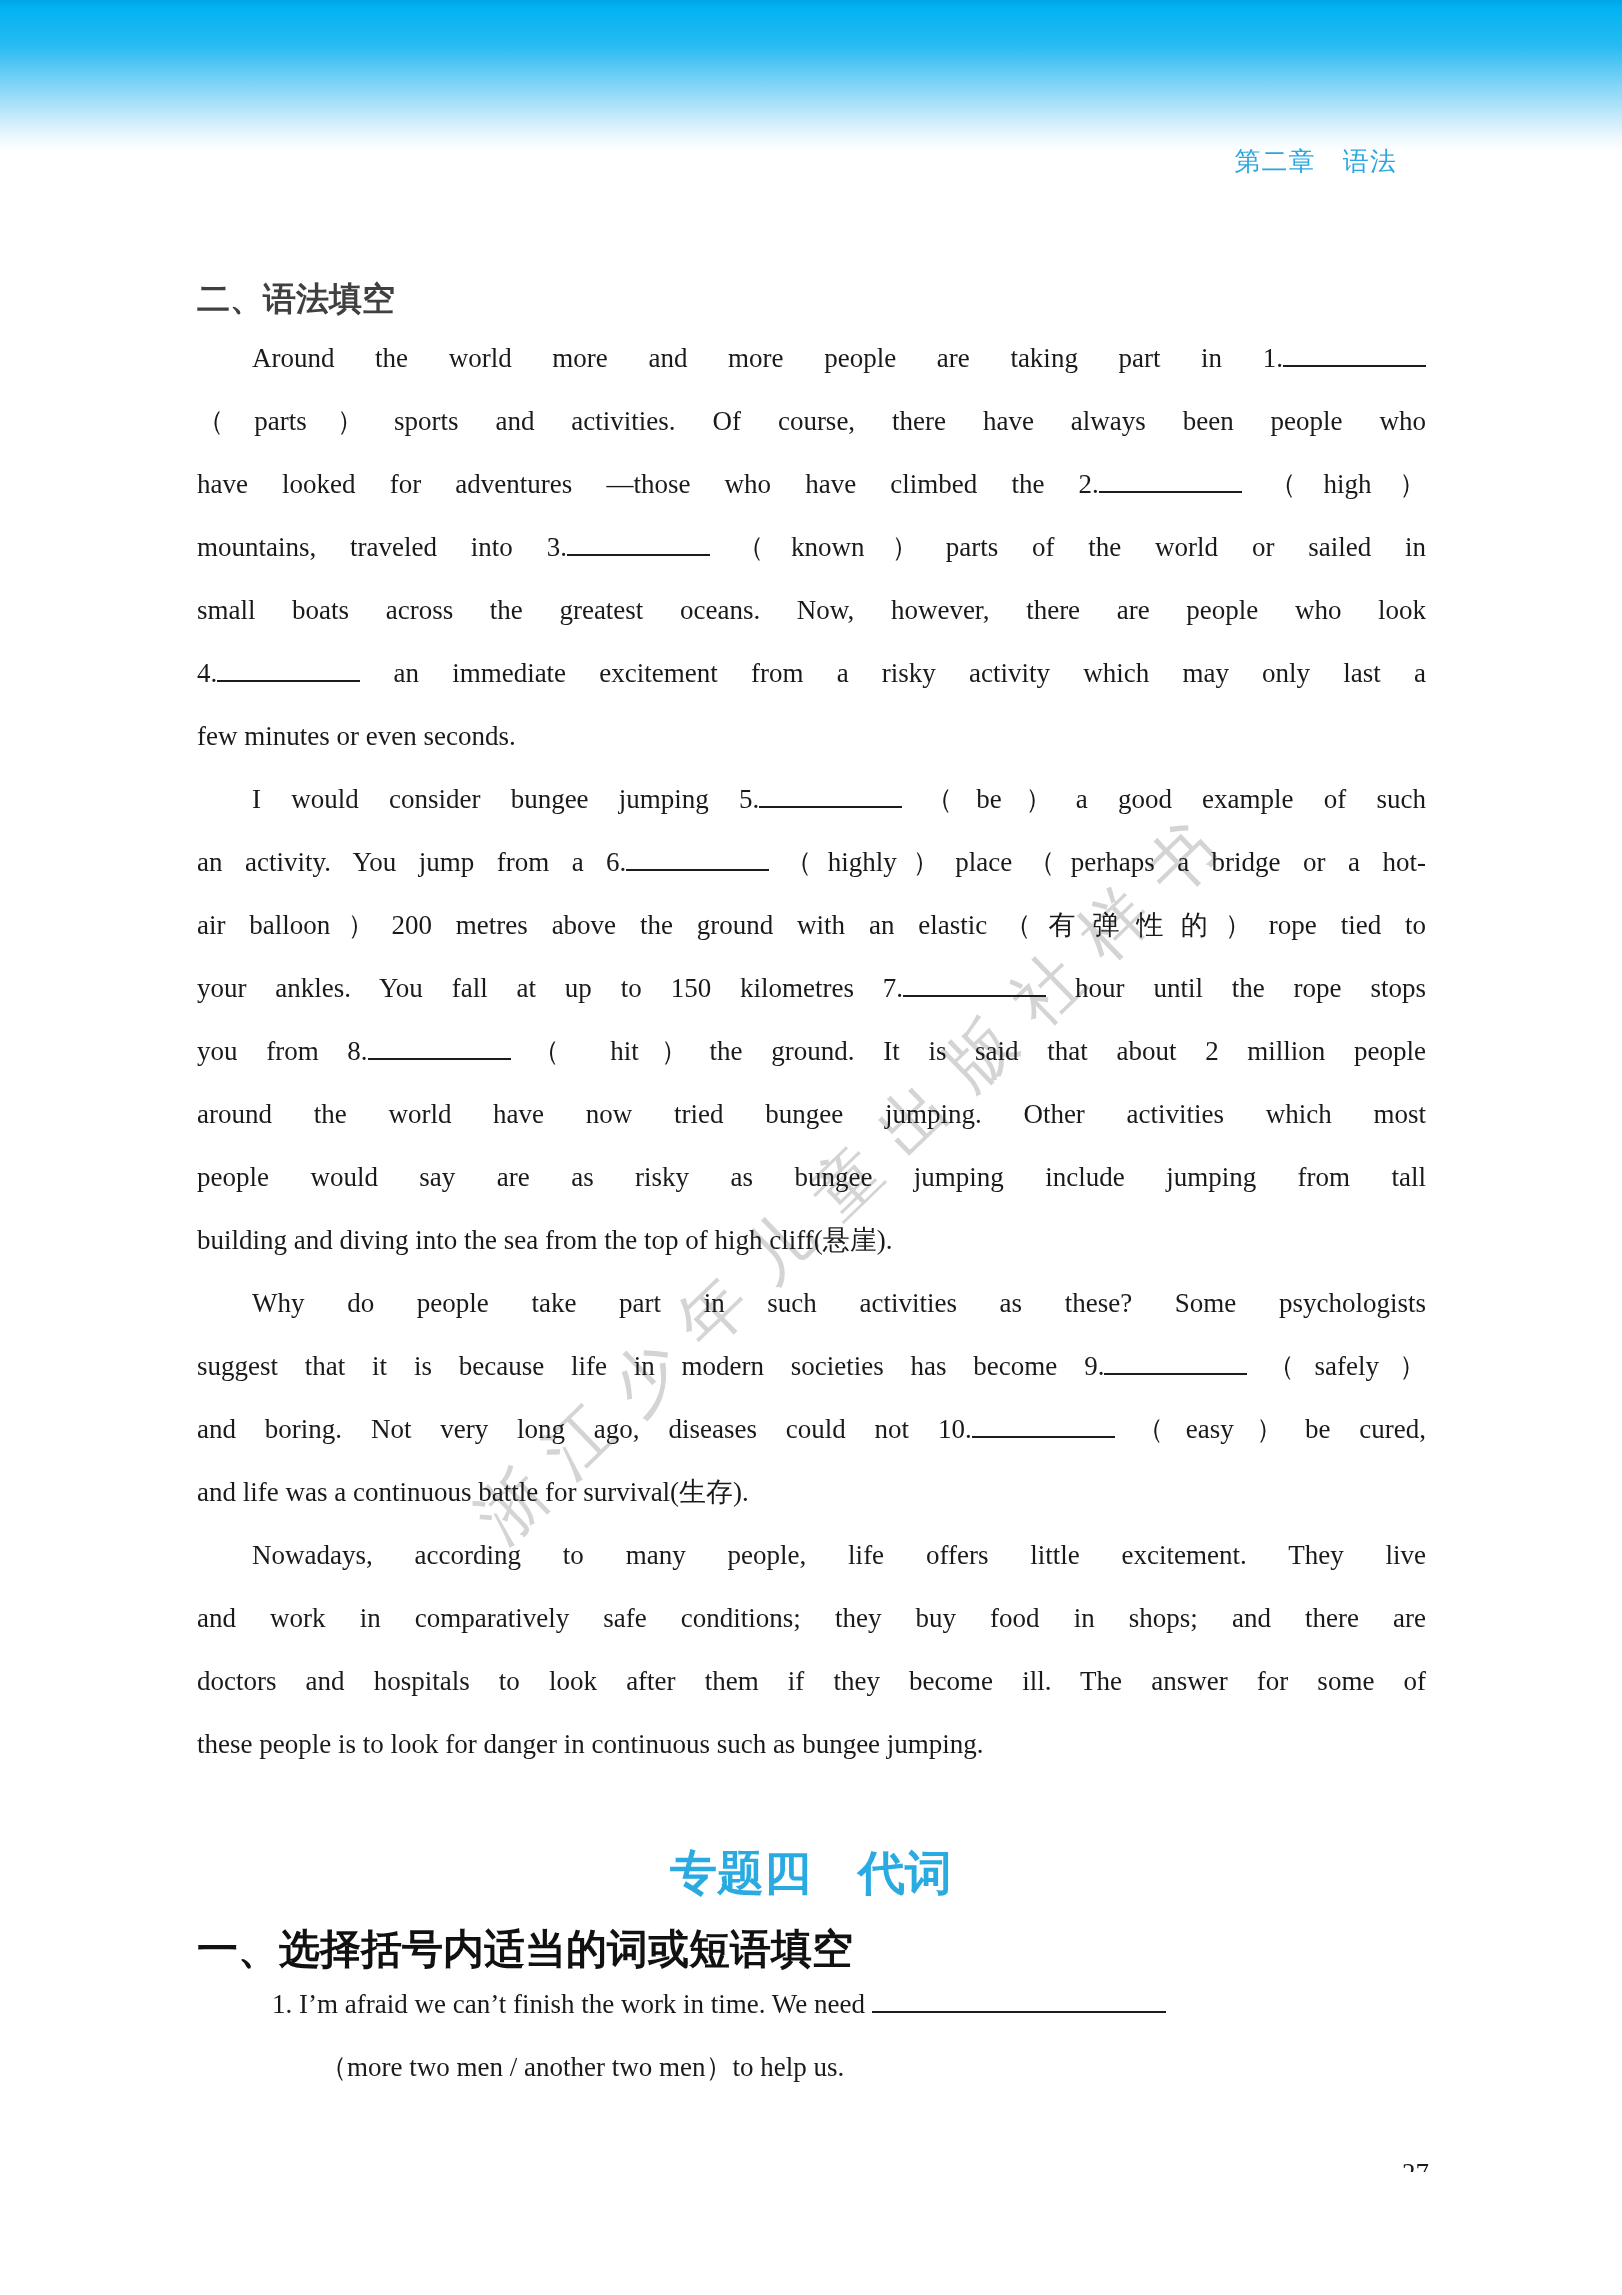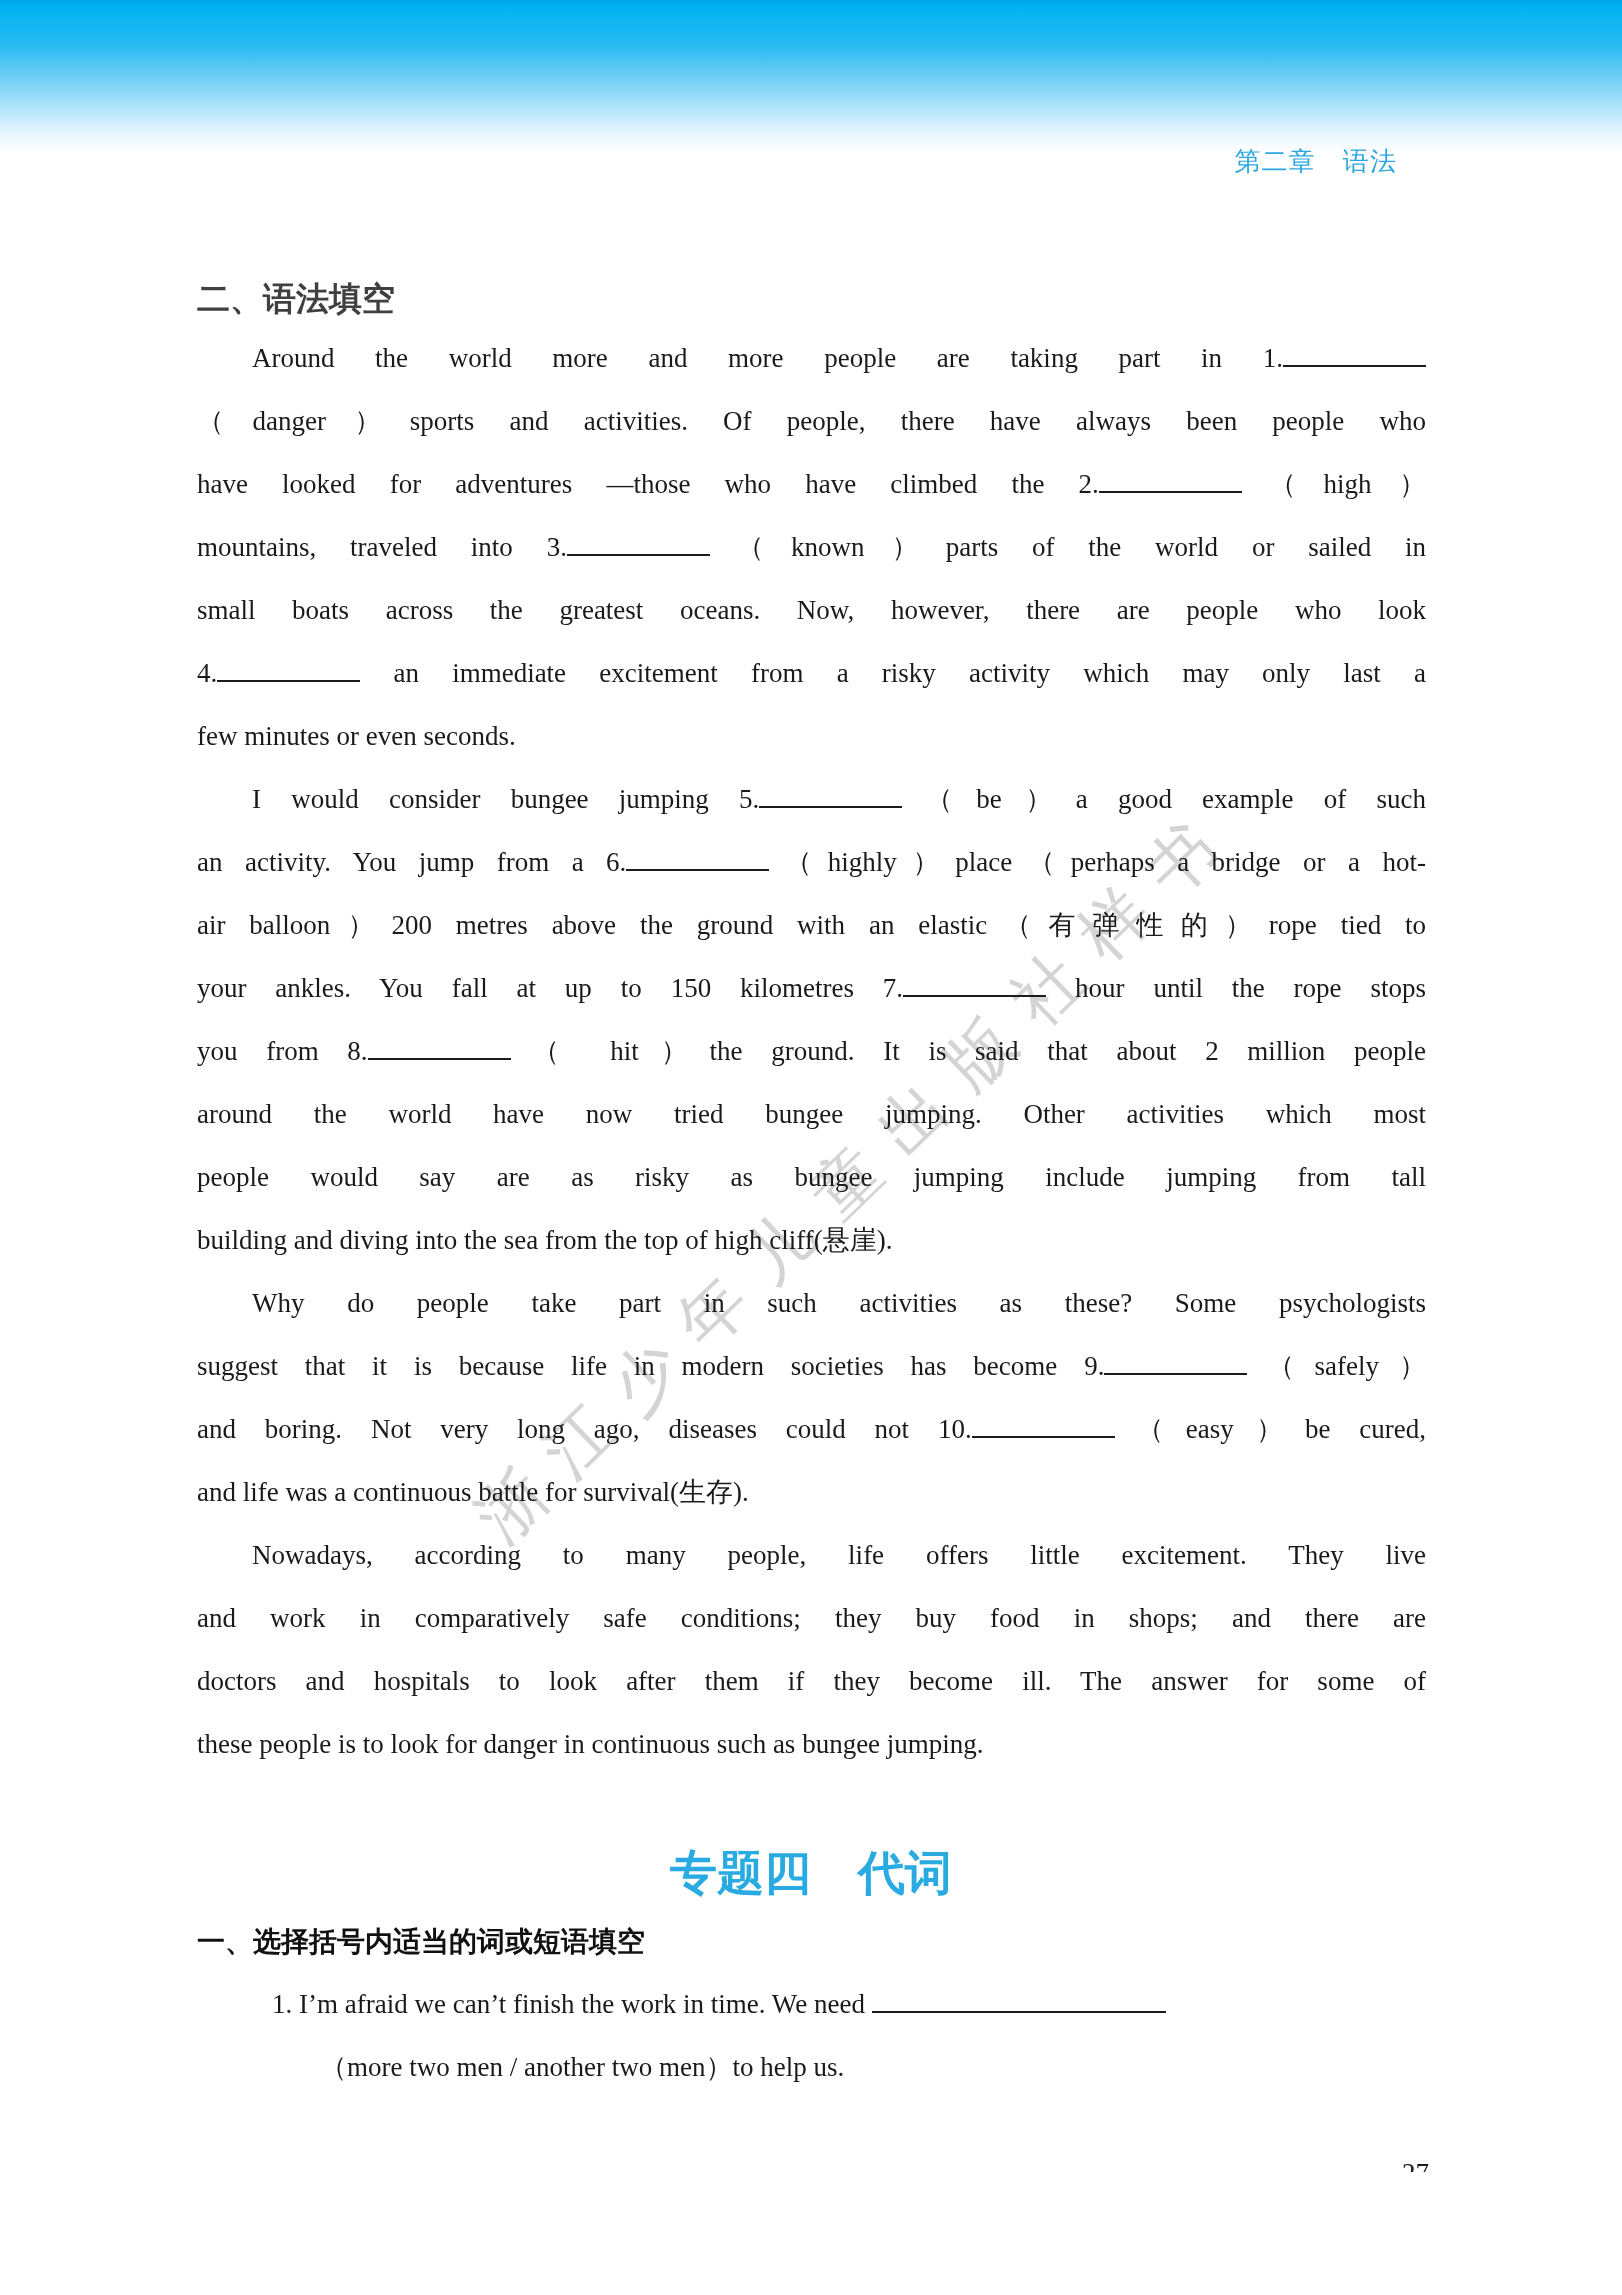--- a/index.html
+++ b/index.html
@@ -56,21 +56,21 @@
   .topic-title{
     position:absolute;top:1846px;left:0;width:1622px;
     text-align:center;
     font-family:Liberation Sans, sans-serif;
     font-weight:bold;font-size:47px;line-height:1.15;
     color:#29abe2;z-index:2;
   }
   .topic-sub{
     position:absolute;top:1926px;left:197px;
     font-family:"Liberation Sans",sans-serif;
-    font-weight:bold;font-size:28px;line-height:1.15;
+    font-weight:bold;font-size:41px;line-height:1.15;
     color:#111;z-index:2;
   }
   .qblock{
     position:absolute;top:1973px;left:197px;width:1245px;
     font-size:27px;line-height:63px;z-index:2;
   }
   .q-ind1{padding-left:75px;}
   .q-ind2{padding-left:123px;}
   .pagenum{
     position:absolute;top:2159px;left:1402px;
@@ -85,21 +85,21 @@
   <div class="hdr"></div>
 
   <div class="chapter">第二章　语法</div>
 
   <div class="watermark">浙江少年儿童出版社样书</div>
 
   <div class="sec-title">二、语法填空</div>
 
   <div class="passage">
       <div class="line j indent">Around the world more and more people are taking part in 1.<span class="blank" style="width: 143px;"></span></div>
-      <div class="line j">（danger）sports and activities. Of people, there have always been people who</div>
+      <div class="line j">（parts）sports and activities. Of course, there have always been people who</div>
       <div class="line j">have looked for adventures —those who have climbed the 2.<span class="blank" style="width: 143px;"></span>（high）</div>
       <div class="line j">mountains, traveled into 3.<span class="blank" style="width: 143px;"></span>（known）parts of the world or sailed in</div>
       <div class="line j">small boats across the greatest oceans. Now, however, there are people who look</div>
       <div class="line j">4.<span class="blank" style="width: 143px;"></span> an immediate excitement from a risky activity which may only last a</div>
       <div class="line last">few minutes or even seconds.</div>
       <div class="line j indent">I would consider bungee jumping 5.<span class="blank" style="width: 143px;"></span>（be）a good example of such</div>
       <div class="line j">an activity. You jump from a 6.<span class="blank" style="width: 143px;"></span>（highly）place（perhaps a bridge or a hot-</div>
       <div class="line j">air balloon）200 metres above the ground with an elastic（有弹性的）rope tied to</div>
       <div class="line j">your ankles. You fall at up to 150 kilometres 7.<span class="blank" style="width: 143px;"></span> hour until the rope stops</div>
       <div class="line j">you from 8.<span class="blank" style="width: 143px;"></span>（ hit）the ground. It is said that about 2 million people</div>

